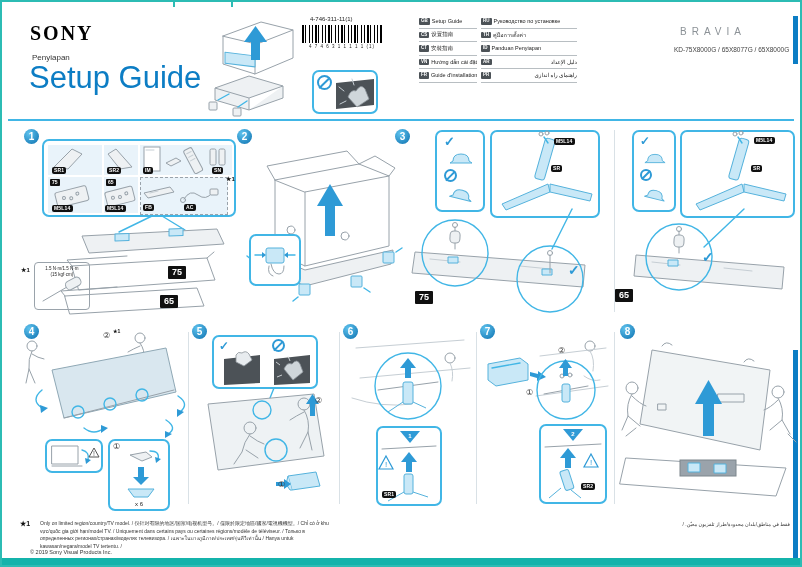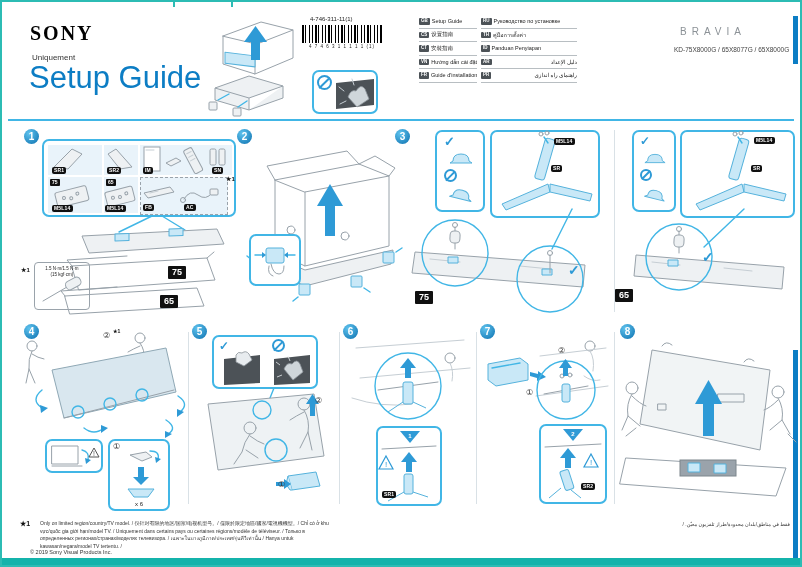--- a/index.html
+++ b/index.html
@@ -39,21 +39,21 @@
 
 <div class="page">
 
   <div class="tick abs" style="left:171px;top:0;width:1.5px;height:5px;"></div>
   <div class="tick abs" style="left:229px;top:0;width:1.5px;height:5px;"></div>
   <div class="abs" style="right:2px;top:14px;width:5px;height:48px;background:#0c7dc4;"></div>
   <div class="abs" style="right:2px;top:348px;width:5px;height:210px;background:#0c7dc4;"></div>
   <div class="abs" style="left:0;right:0;bottom:0;height:7px;background:#14b3ab;"></div>
 
   <div class="abs" style="left:28px;top:20px;font-family:'Liberation Serif',serif;font-weight:bold;font-size:20px;letter-spacing:2px;color:#000;">SONY</div>
-  <div class="abs" style="left:30px;top:51px;font-size:8px;color:#333;">Uniquement</div>
+  <div class="abs" style="left:30px;top:51px;font-size:8px;color:#333;">Penyiapan</div>
   <div class="abs" style="left:27px;top:58px;font-size:31px;color:#0c7dc4;">Setup Guide</div>
 
   <svg class="abs" style="left:205px;top:12px;" width="92" height="102" viewBox="0 0 92 102">
     <path class="g" d="M16,22 L54,8 L86,16 L50,30 Z"></path>
     <path class="g" d="M16,22 L16,50 L48,60 L48,30 M86,16 L86,44 L48,60"></path>
     <rect class="cf" x="18" y="36" width="30" height="11" transform="skewY(7)"></rect>
     <rect class="b" x="44" y="26" width="9" height="20"></rect>
     <polygon class="b" points="37,28 60,28 48.5,12"></polygon>
     <path class="gf" d="M8,74 L42,84 L76,72 L42,62 Z M8,74 L8,86 L42,96 L42,84 M76,72 L76,84 L42,96"></path>
     <rect class="gf" x="2" y="88" width="8" height="8" rx="1"></rect>

